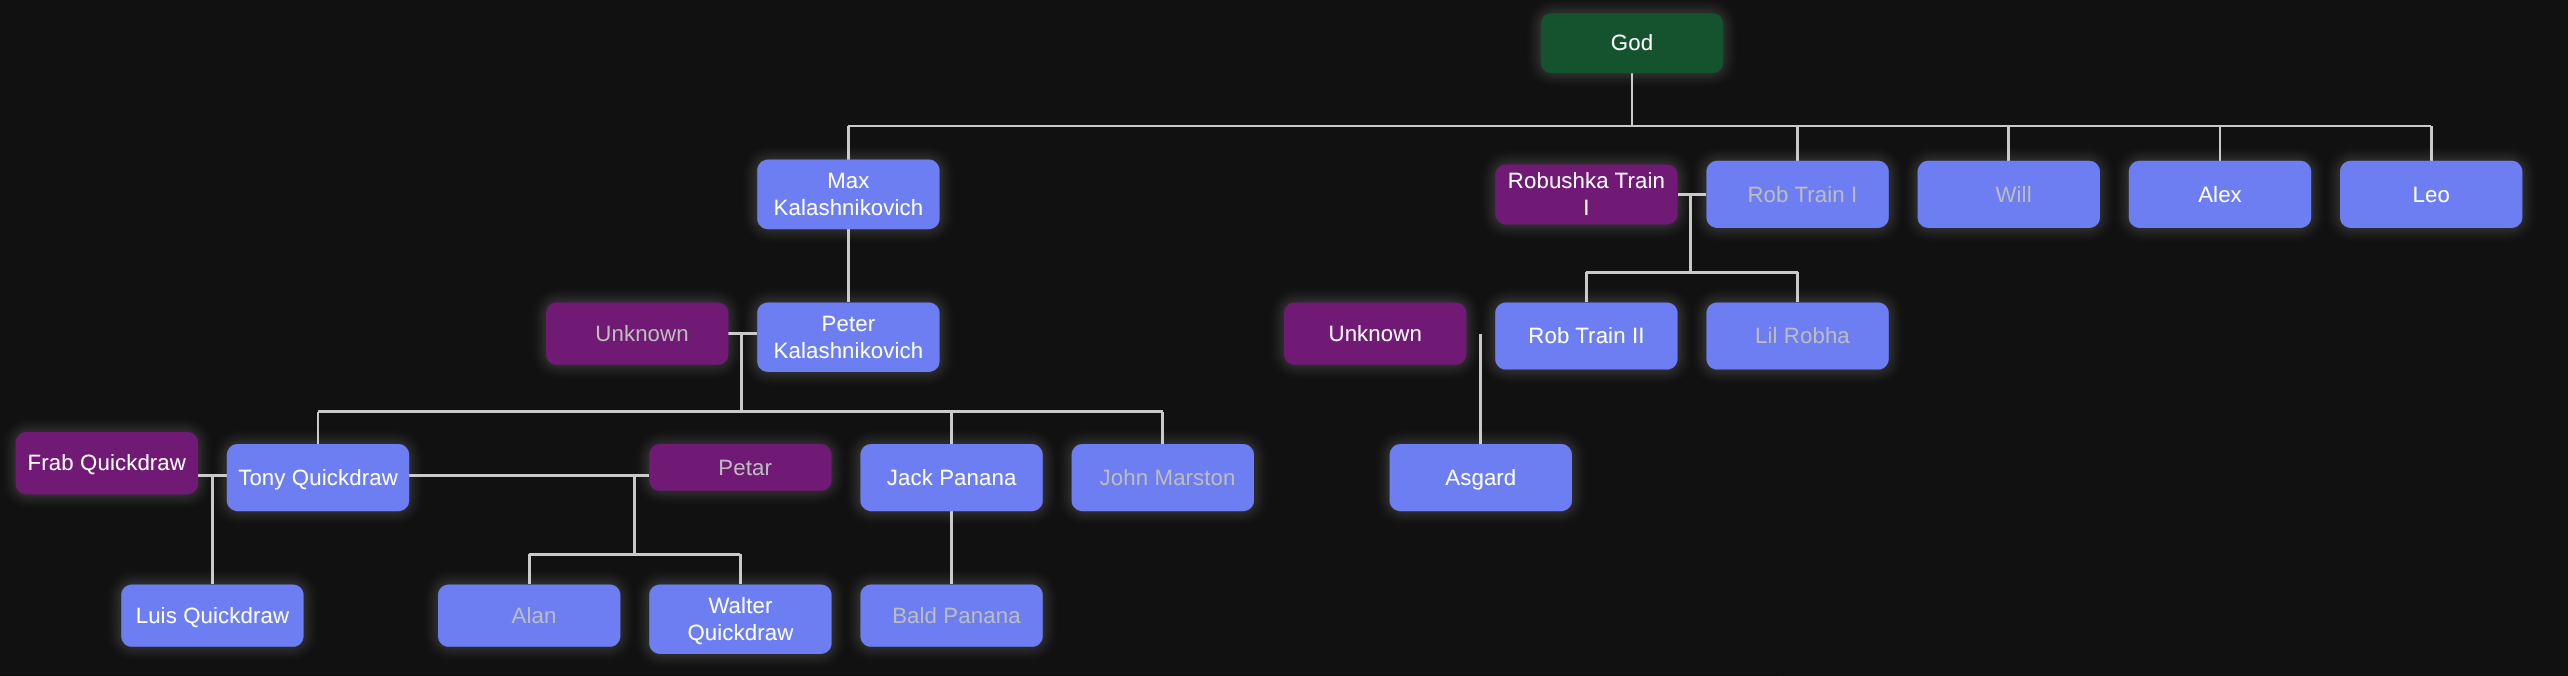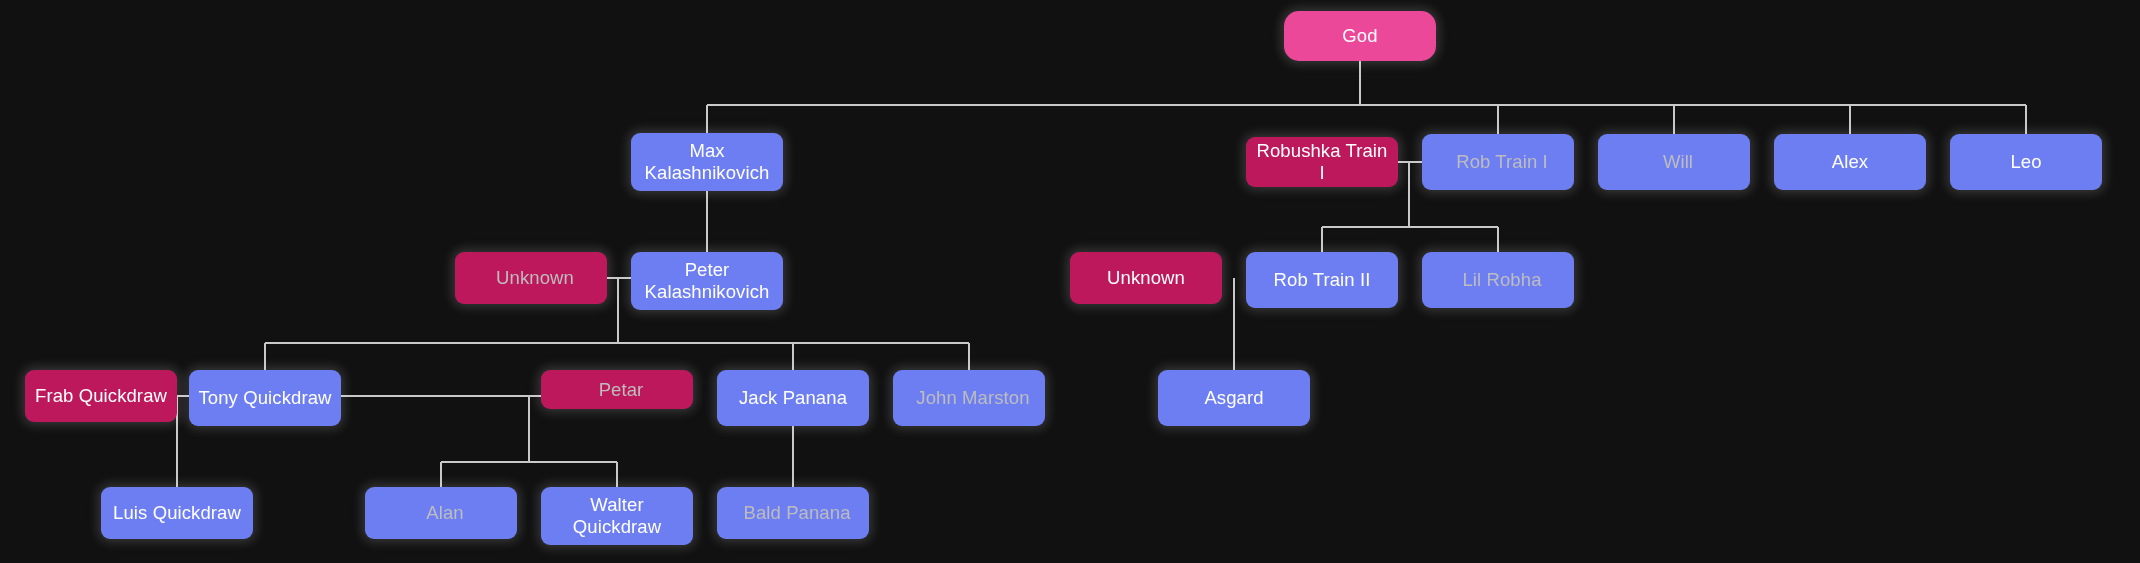--- a/index.html
+++ b/index.html
@@ -38,23 +38,23 @@
     border-radius:9px;
     padding:4px 8px;
     font-size:18.5px;
     line-height:1.18;
     letter-spacing:.1px;
     box-shadow:0 0 11px 3px rgba(235,235,235,0.18);
     cursor:pointer;
     user-select:none;
   }
   .node .lbl{ display:block; width:100%; }
-  .n-root{ background:#ec4899;border-radius:15px; }
+  .n-root{ background:#14532d; }
   .n-blue{ background:#6c7ef2; }
-  .n-pink{ background:#be185d; }
+  .n-pink{ background:#701a75; }
   .t-white{ color:#ffffff; }
   .t-muted{ color:#bdbdbd;padding-left:16px; }
 </style>
 </head>
 <body>
 
 <div id="canvas">
   <svg id="edges" viewBox="0 0 2140 563" width="2140" height="563">
       <line x1="1360" y1="61" x2="1360" y2="105"></line>
       <line x1="707" y1="105" x2="2026" y2="105"></line>
@@ -116,21 +116,21 @@
       </div>
       <div class="node n-pink t-white" style="left: 1070px; top: 252px; width: 152px; height: 52px;">
         <span class="lbl">Unknown</span>
       </div>
       <div class="node n-blue t-white" style="left: 1246px; top: 252px; width: 152px; height: 56px;">
         <span class="lbl">Rob Train II</span>
       </div>
       <div class="node n-blue t-muted" style="left: 1422px; top: 252px; width: 152px; height: 56px;">
         <span class="lbl">Lil Robha</span>
       </div>
-      <div class="node n-pink t-white" style="left: 13px; top: 370px; width: 152px; height: 52px; margin-left: 12px;">
+      <div class="node n-pink t-white" style="left: 13px; top: 360px; width: 152px; height: 52px;">
         <span class="lbl">Frab Quickdraw</span>
       </div>
       <div class="node n-blue t-white" style="left: 189px; top: 370px; width: 152px; height: 56px;">
         <span class="lbl">Tony Quickdraw</span>
       </div>
       <div class="node n-pink t-muted" style="left: 541px; top: 370px; width: 152px; height: 39px;">
         <span class="lbl">Petar</span>
       </div>
       <div class="node n-blue t-white" style="left: 717px; top: 370px; width: 152px; height: 56px;">
         <span class="lbl">Jack Panana</span>

